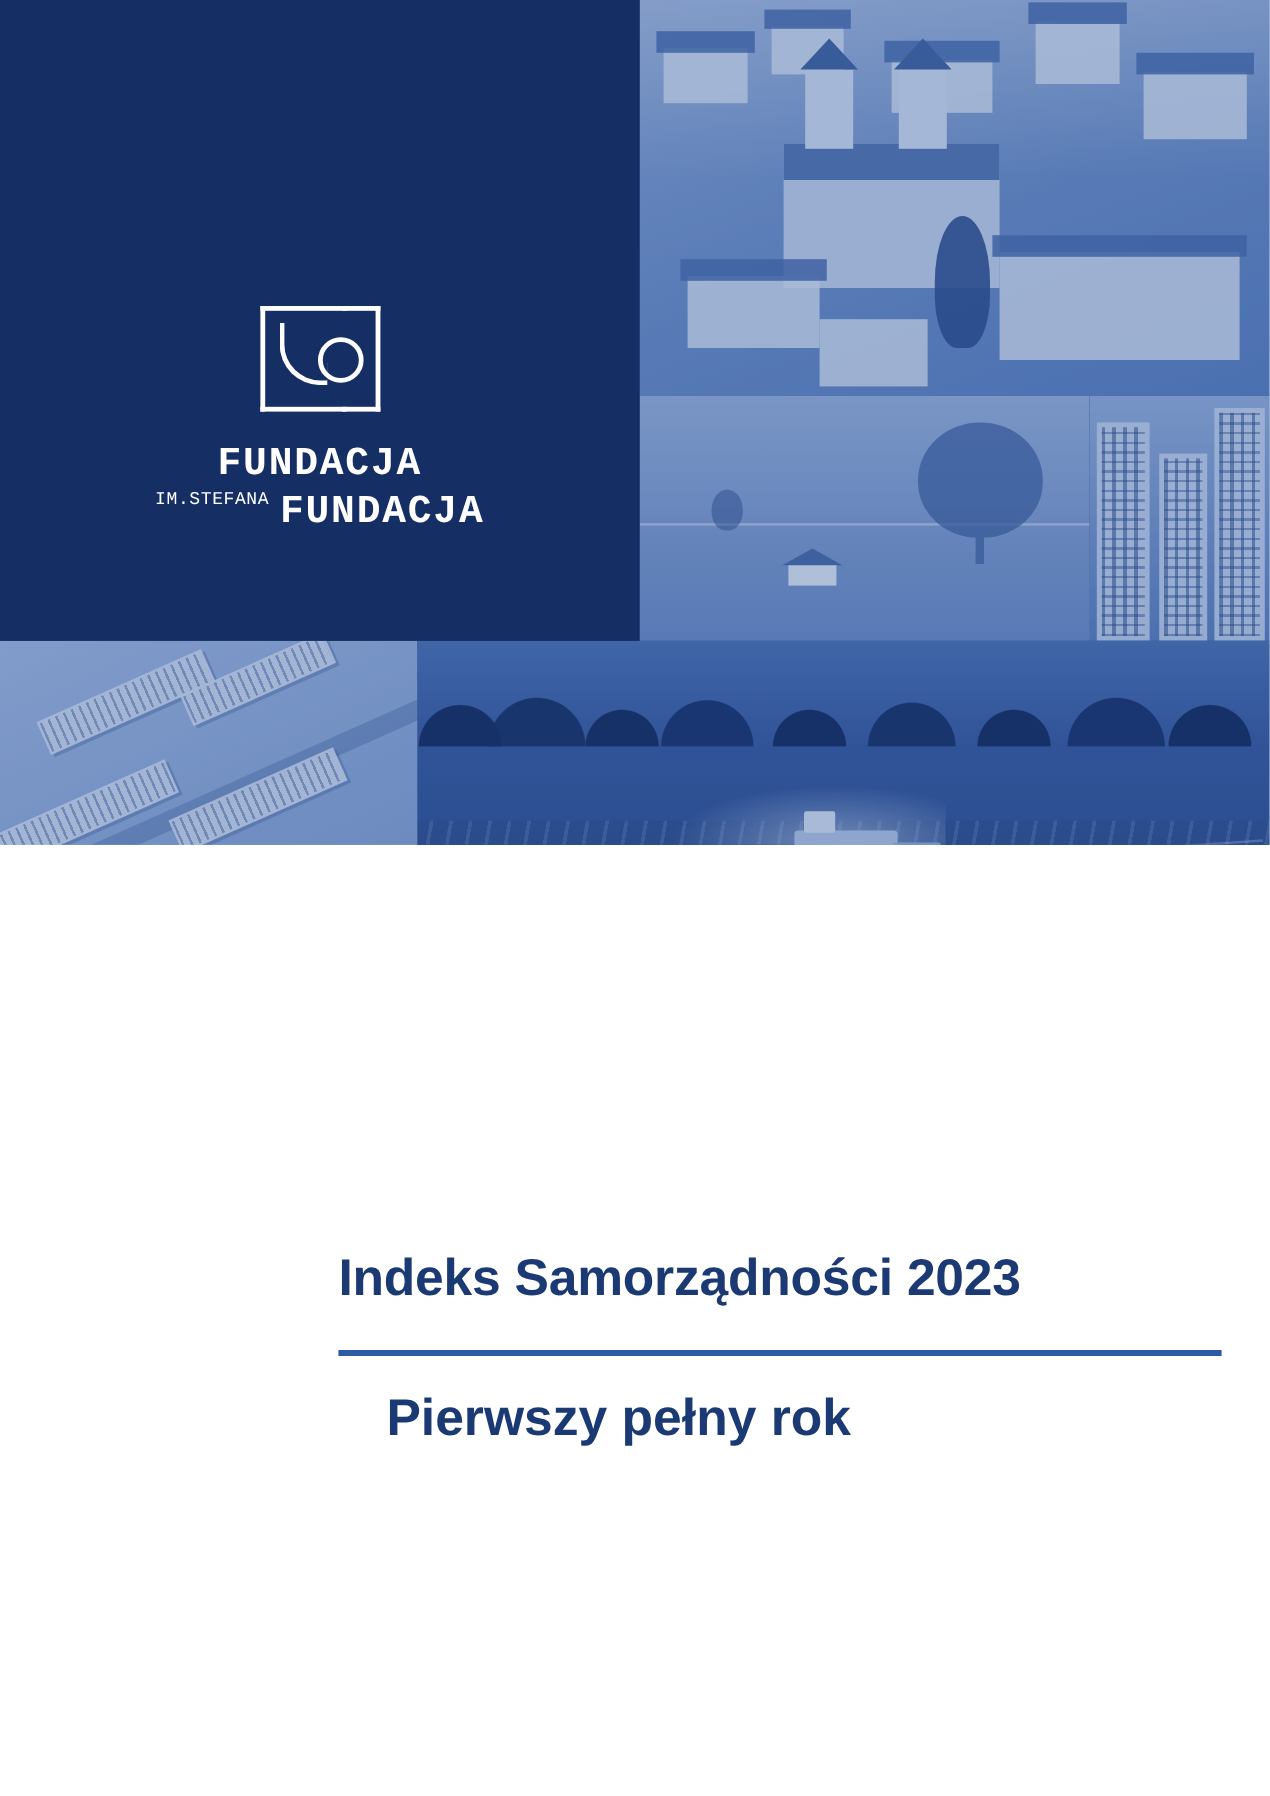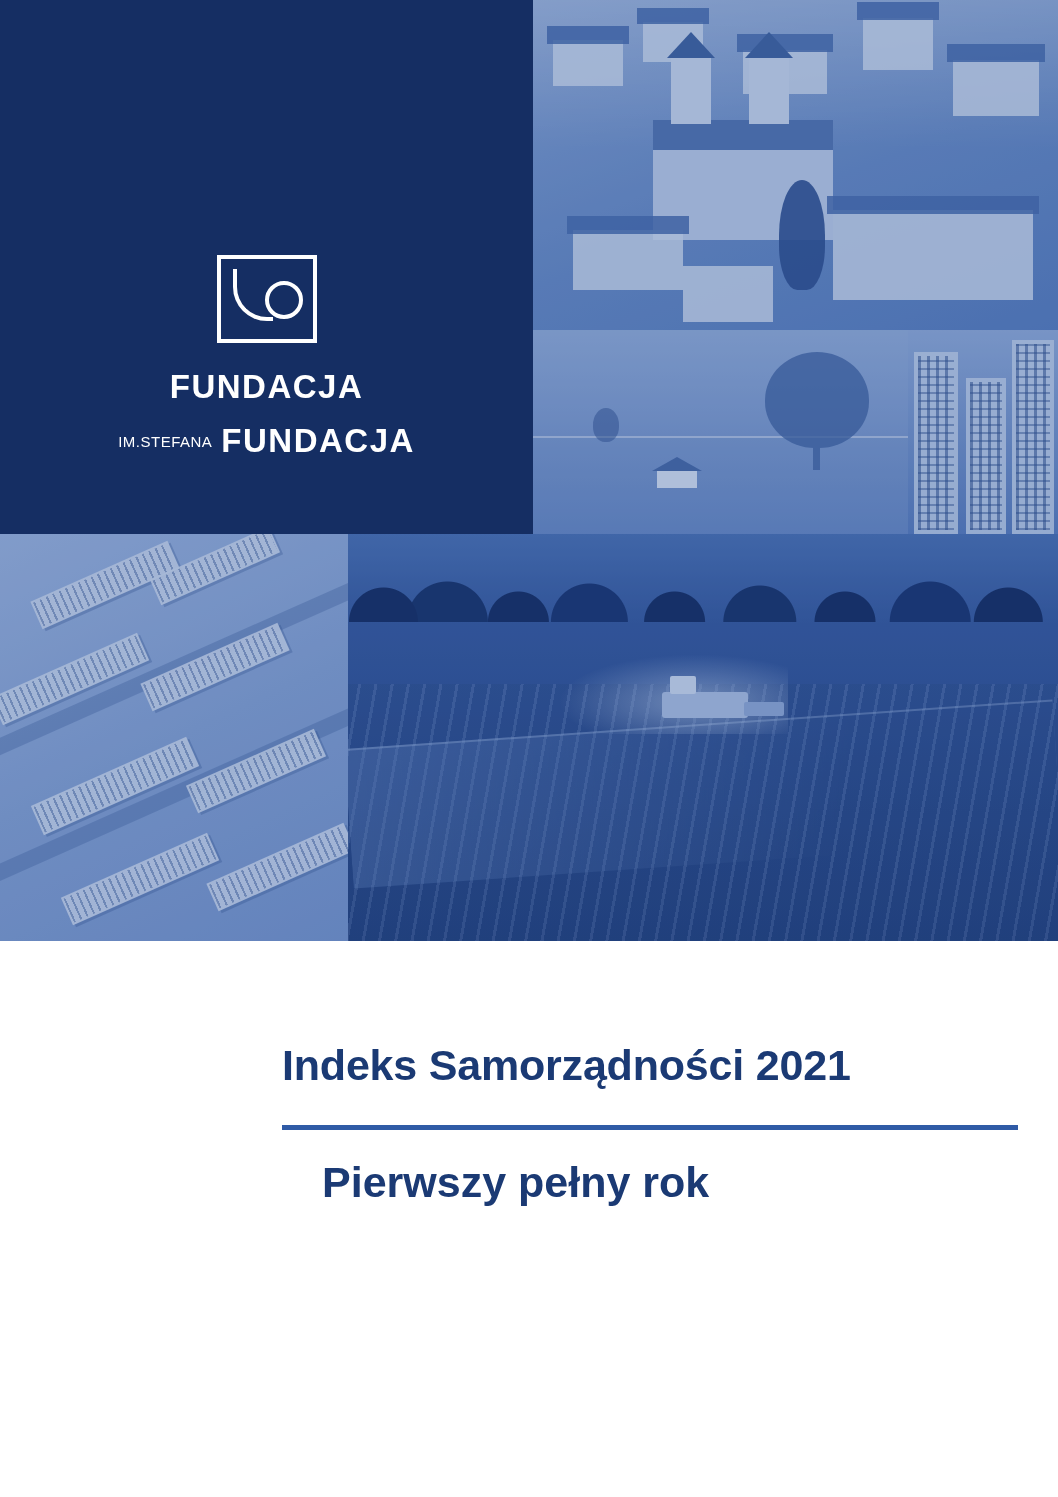--- a/index.html
+++ b/index.html
@@ -16,23 +16,24 @@
     width: 1058px;
     height: 1497px;
     background: #ffffff;
   }
 
   
   .collage {
     position: absolute;
     left: 0; top: 0;
     width: 1058px;
-    height: 941px;
+    height: 704px;
     background: #1b3a74;
     overflow: hidden;
+    font-family: Liberation Mono, monospace;
   }
 
   
   .logo-panel {
     position: absolute;
     left: 0; top: 0;
     width: 533px;
     height: 534px;
     background: #152e63;
     z-index: 6;
@@ -88,24 +89,24 @@
   }
   .logo-text-1 {
     color: #ffffff;
     font-size: 33px;
     font-weight: bold;
     letter-spacing: 1.5px;
     line-height: 1.1;
   }
   .logo-text-2-row {
     display: flex;
-    align-items: center;
+    align-items: flex-start;
     justify-content: center;
     gap: 9px;
-    margin-top: 17px;
+    margin-top: 3px;
   }
   .logo-text-small {
     color: #ffffff;
     font-size: 15px;
     letter-spacing: 0.5px;
   }
   .logo-text-2 {
     color: #ffffff;
     font-size: 33px;
     font-weight: bold;
@@ -478,20 +479,20 @@
         <div class="logo-text-1">FUNDACJA</div>
         <div class="logo-text-2-row">
           <div class="logo-text-small">IM.STEFANA</div>
           <div class="logo-text-2">FUNDACJA</div>
         </div>
       </div>
     </div>
   </div>
 
   <div class="title-block">
-    <div class="title-main">Indeks Samorządności 2021</div>
+    <div class="title-main">Indeks Samorządności 2023</div>
     <div class="rule"></div>
     <div class="title-sub">
       <div>Pierwszy pełny rok</div>
     </div>
   </div>
 
 </div>
 
 </body></html>

